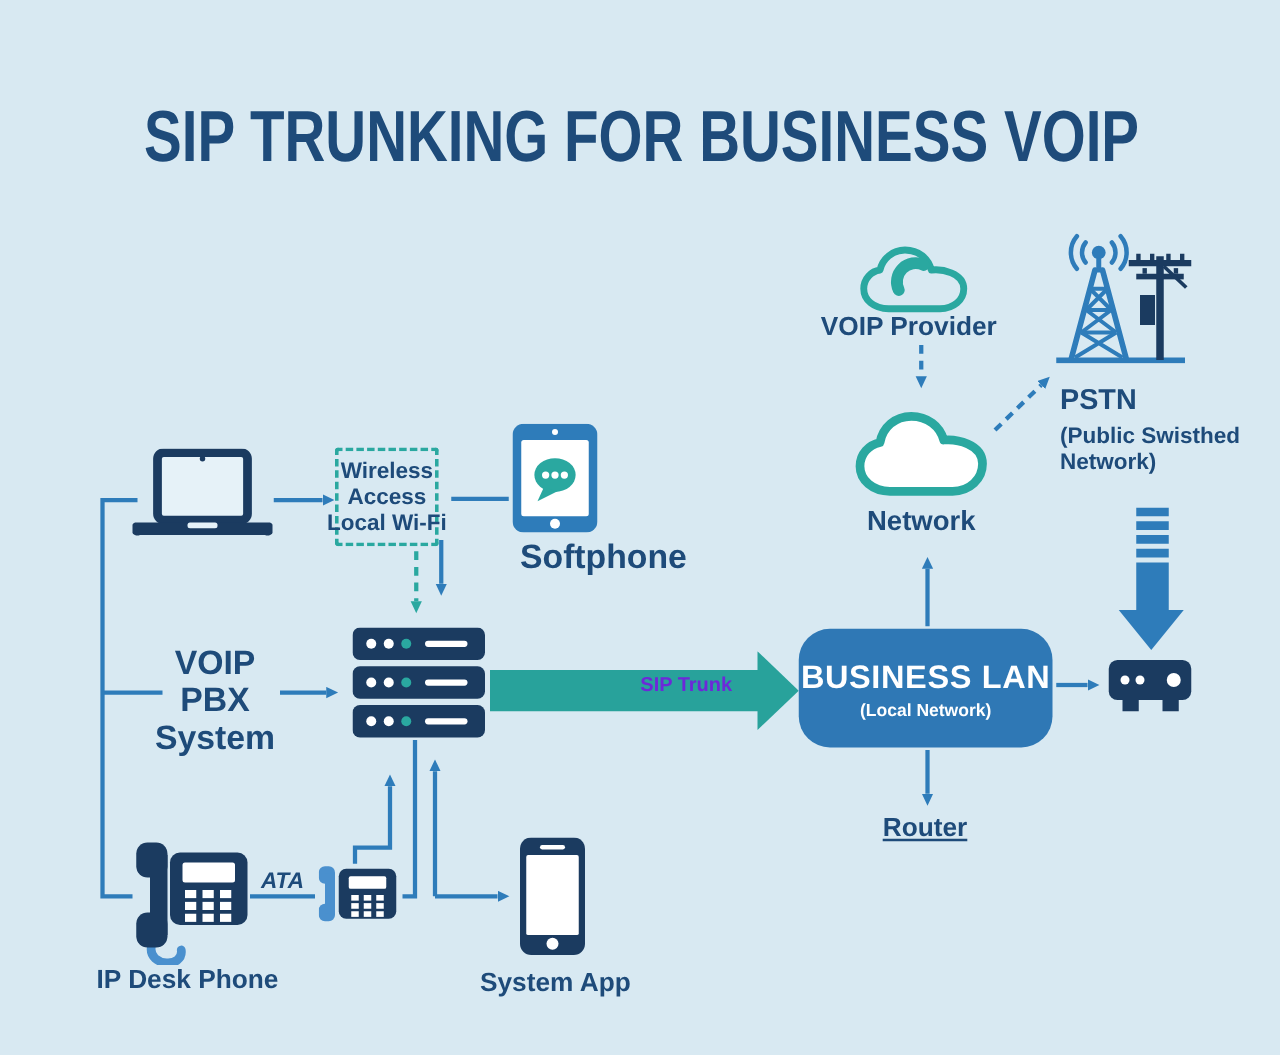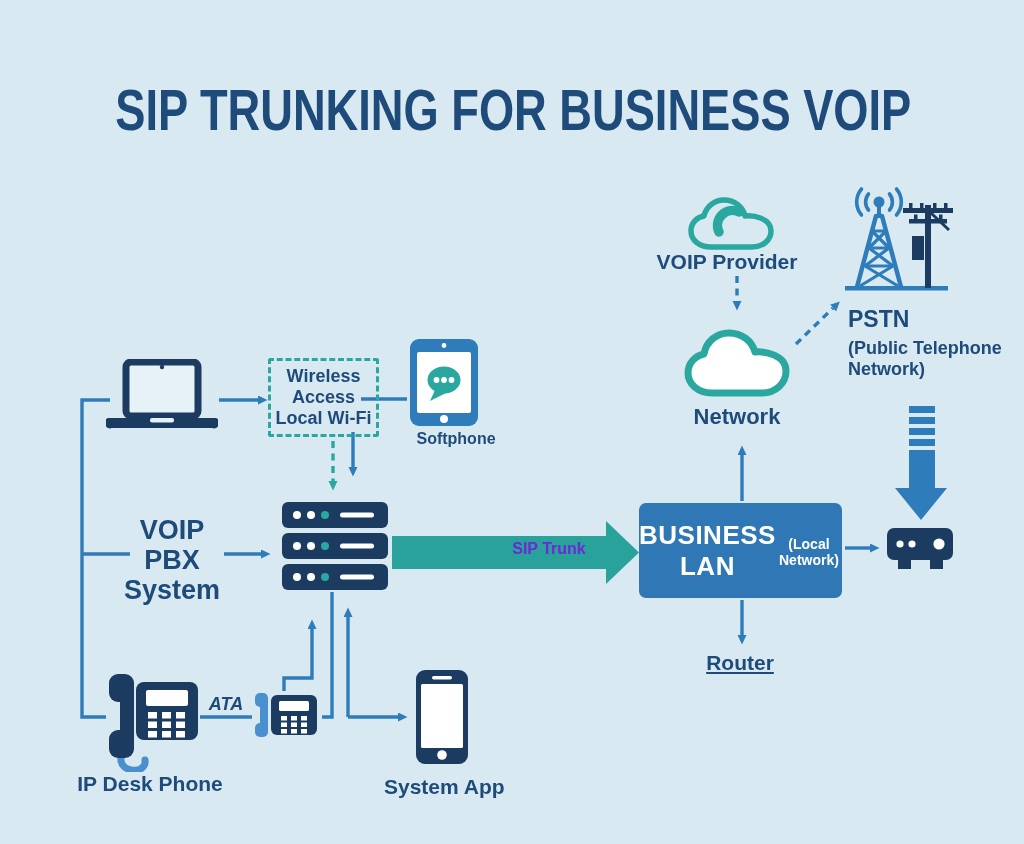--- a/index.html
+++ b/index.html
@@ -13,30 +13,30 @@
     position:absolute;color:var(--navy-text,#1e4b7a);font-weight:700;
     text-align:center;line-height:1.15;white-space:nowrap;
   }
   #title-wrap{top:76px;left:0;width:1024px;text-align:right;}
   #title-wrap span{
     display:inline-block;font-size:58px;font-weight:700;letter-spacing:0px;
     transform:scaleX(0.78);transform-origin:center;color:var(--navy-text,#1d4976);
   }
   
   #wireless-box{
-    left:268px;top:358px;width:111px;height:79px;box-sizing:border-box;
+    left:268px;top:358px;width:83px;height:79px;box-sizing:border-box;
     border:3px dashed var(--teal,#2aa8a0);border-radius:3px;
     display:flex;flex-direction:column;justify-content:center;align-items:center;
     color:var(--navy-text,#1e4b7a);font-weight:700;font-size:18px;line-height:21px;
     text-align:center;white-space:nowrap;
   }
   
   #business-lan{
     left:639px;top:503px;width:203px;height:95px;background:var(--lan-blue,#2f78b5);
-    border-radius:7px;display:flex;flex-direction:row;justify-content:center;
+    border-radius:25px;display:flex;flex-direction:column;justify-content:center;
     align-items:center;color:#fff;text-align:center;
   }
   #business-lan .t1{font-size:26px;font-weight:700;letter-spacing:0.5px;}
   #business-lan .t2{font-size:14px;font-weight:700;margin-top:3px;}
   
   .f-navy{fill:var(--navy,#1b3b60);} .f-blue{fill:var(--blue,#2e7cba);}
   .f-teal{fill:var(--teal,#2aa8a0);} .f-tealdk{fill:var(--teal-dark,#28a29b);}
   .f-white{fill:#ffffff;} .f-screen{fill:#e6f2f8;} .f-hand{fill:var(--light-handset,#4a90ce);}
   .f-none{fill:none;}
   .s-blue{stroke:var(--blue,#2e7cba);} .s-teal{stroke:var(--teal,#2aa8a0);}
@@ -99,21 +99,21 @@
     <circle cx="34" cy="6.5" r="2.4" class="f-white"></circle>
     <circle cx="34" cy="80" r="4" class="f-white"></circle>
     <g>
       <ellipse cx="34" cy="41" rx="16.5" ry="13.5" class="f-teal"></ellipse>
       <path d="M25,51 L20,62 L36,54 Z" class="f-teal"></path>
       <circle cx="26.5" cy="41" r="2.9" class="f-white"></circle>
       <circle cx="34" cy="41" r="2.9" class="f-white"></circle>
       <circle cx="41.5" cy="41" r="2.9" class="f-white"></circle>
     </g>
   </svg>
-  <div class="label" style="left:396px;top:430px;width:120px;font-size:16px;">Softphone</div>
+  <div class="label" style="left:416px;top:430px;width:120px;font-size:27px;">Softphone</div>
 
   <div class="label" style="left:108px;top:515px;width:128px;font-size:27px;line-height:30px;">
     <div>VOIP</div>
     <div>PBX</div>
     <div>System</div>
   </div>
 
   <svg class="abs" style="left:282px;top:502px" width="106" height="90" viewBox="0 0 106 90">
     <g>
       <rect x="0" y="0" width="106" height="26" rx="6" class="f-navy"></rect>
@@ -182,21 +182,21 @@
       <rect x="66" y="33" width="38" height="4.5" class="f-navy"></rect>
       <rect x="71" y="28.5" width="3.5" height="4.5" class="f-navy"></rect>
       <rect x="96" y="28.5" width="3.5" height="4.5" class="f-navy"></rect>
       <rect x="69" y="50" width="12" height="24" class="f-navy"></rect>
       <path d="M88,27 L106,44" class="f-none s-navy" stroke-width="3"></path>
     </g>
   </svg>
 
   <div class="label" style="left:848px;top:306px;width:170px;font-size:23px;text-align:left;">PSTN</div>
   <div class="label" style="left:848px;top:338px;width:176px;font-size:18px;line-height:21px;text-align:left;font-weight:700;">
-    <div>(Public Telephone</div>
+    <div>(Public Swisthed</div>
     <div>Network)</div>
   </div>
 
   <svg class="abs" style="left:893px;top:406px" width="56" height="114" viewBox="0 0 56 114">
     <rect x="16" y="0" width="26" height="7" class="f-blue"></rect>
     <rect x="16" y="11" width="26" height="7" class="f-blue"></rect>
     <rect x="16" y="22" width="26" height="7" class="f-blue"></rect>
     <rect x="16" y="33" width="26" height="7" class="f-blue"></rect>
     <rect x="16" y="44" width="26" height="40" class="f-blue"></rect>
     <polygon points="2,82 54,82 28,114" class="f-blue"></polygon>

